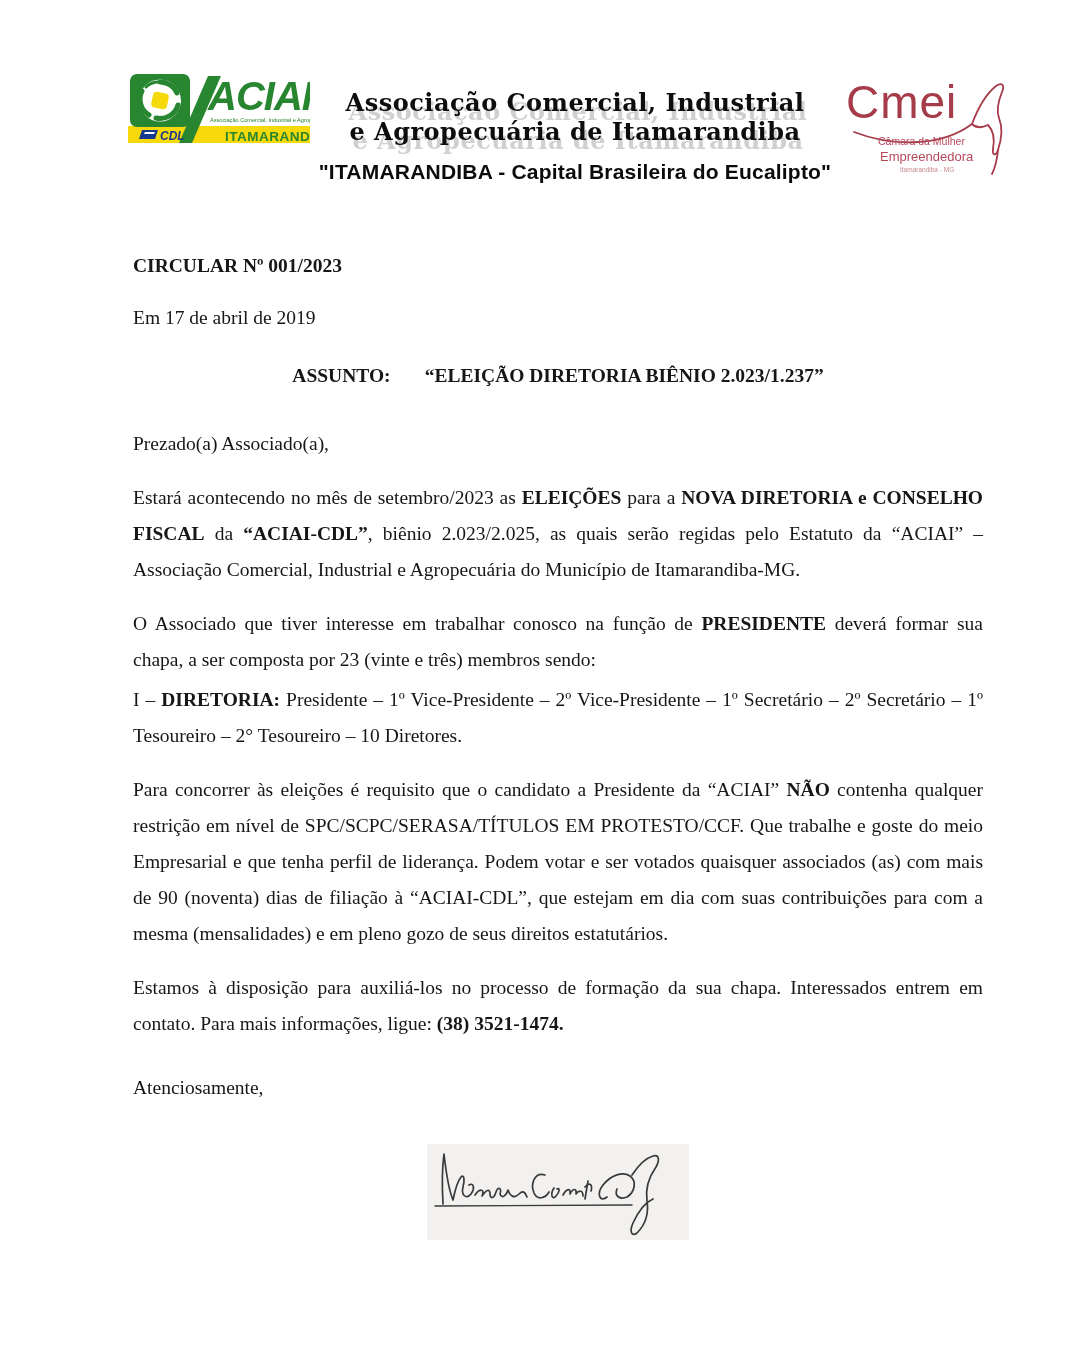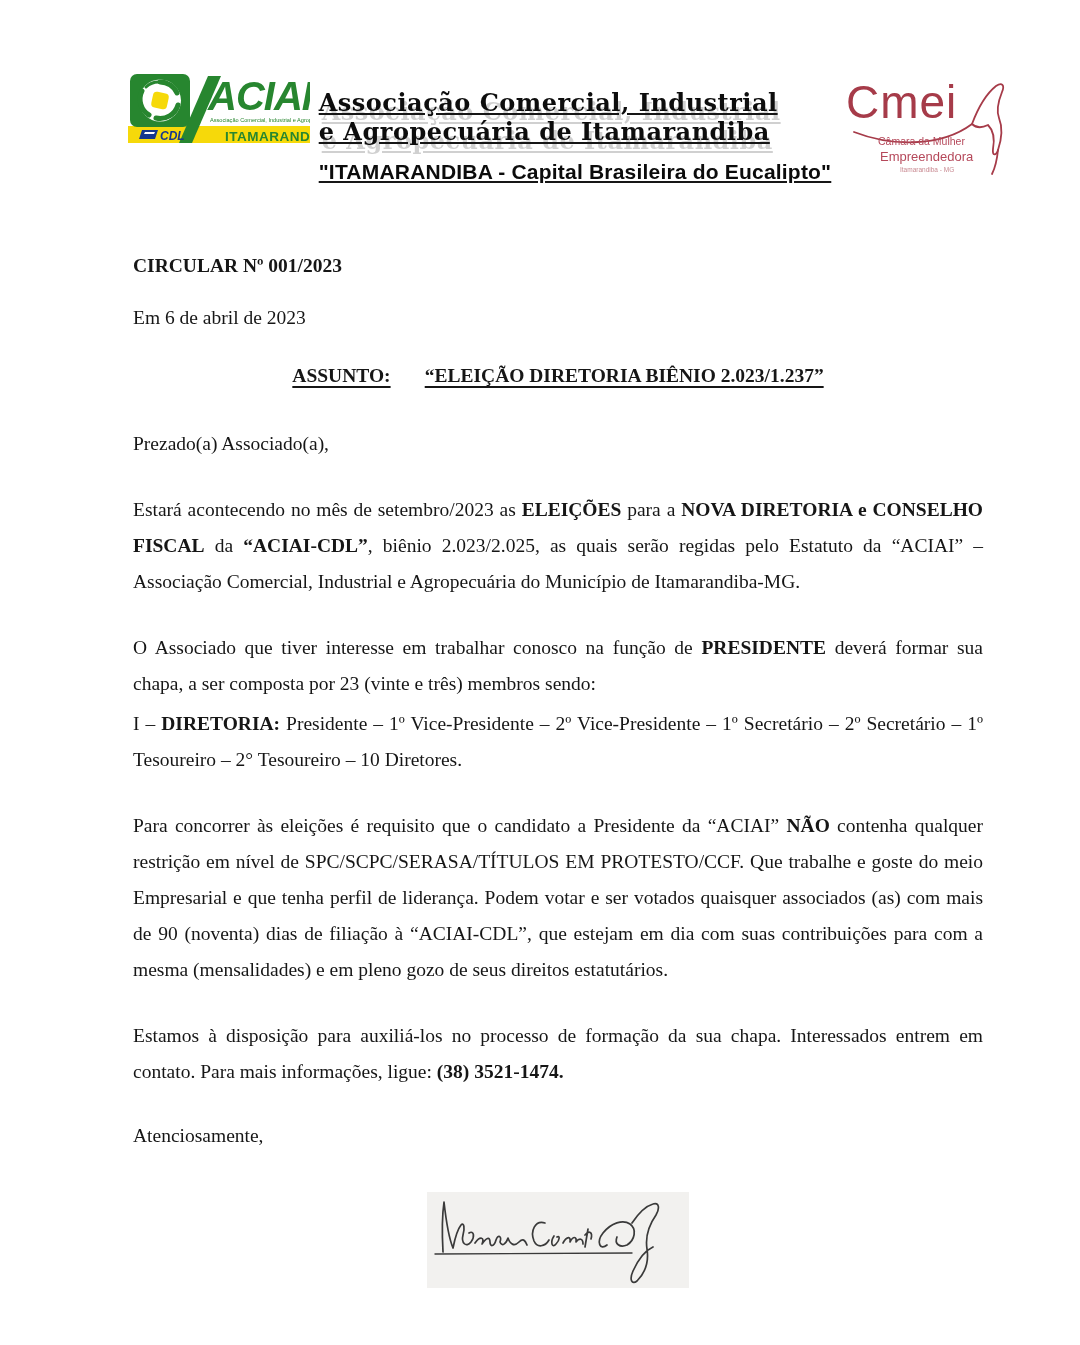--- a/index.html
+++ b/index.html
@@ -9,44 +9,44 @@
     font-family: "Liberation Serif", serif;
     color: #161616;
   }
   .page { width: 1080px; height: 1345px; background: #ffffff; position: relative; }
 
   
   .header {
     display: flex; justify-content: space-between; align-items: flex-start;
     padding: 72px 60px 0 128px;
   }
-  .org-block { padding-top: 16px; text-decoration: underline; }
+  .org-block { text-align: center; padding-top: 16px; }
   .org-line {
     font-family: "DejaVu Serif", serif;
     font-weight: bold; font-size: 24px; line-height: 29px; color: #0d0d0d;
     text-shadow: 3px 9px 0 rgba(120,120,120,0.35);
     letter-spacing: 0.5px;
   }
   .tagline {
     margin-top: 14px;
     font-family: "Liberation Sans", sans-serif;
     font-weight: bold; font-size: 21px; color: #0b0b0b;
     letter-spacing: 0.2px;
   }
 
   
   .letter { padding: 60px 97px 11px 133px; }
   .letter p { font-size: 19.5px; line-height: 36px; }
   .b { font-weight: bold; }
-  .u { text-decoration: underline; text-decoration-thickness: 2px; text-underline-offset: 4px; }
+  .u { text-decoration-thickness: 2px; text-underline-offset: 4px; }
   .circular { font-size: 20px; line-height: 28px; }
   .date-line { margin-top: 16px; }
   .subject { margin-top: 22px; text-align: center; font-size: 20px; line-height: 30px; }
   .greeting { margin-top: 32px; }
-  .para { margin-top: 30px; text-align: justify; }
+  .para { margin-top: 18px; text-align: justify; }
   .para-tight { margin-top: 4px; text-align: justify; }
   .closing { margin-top: 28px; }
 
   
   .sig-wrap { margin-top: 38px; text-align: center; }
   .sig-box {
     display: inline-block; width: 262px; height: 96px;
     background: #f2f1ef;
   }
 </style>
@@ -105,21 +105,21 @@
         </g>
         <text x="38" y="73" font-family="Liberation Sans, sans-serif" font-size="10.5" fill="#b5485a">Câmara da Mulher</text>
         <text x="40" y="89" font-family="Liberation Sans, sans-serif" font-size="13" fill="#b5485a">Empreendedora</text>
         <text x="60" y="100" font-family="Liberation Sans, sans-serif" font-size="6.5" fill="#c98a92">Itamarandiba - MG</text>
       </svg>
     </div>
   </div>
 
   <main class="letter">
     <p class="circular"><span class="b">CIRCULAR Nº 001/2023</span></p>
-    <p class="date-line"><span>Em 6 de abril de 2023</span></p>
+    <p class="date-line"><span>Em 17 de abril de 2019</span></p>
     <p class="subject"><span class="b u">ASSUNTO:</span><span>&nbsp;&nbsp;&nbsp;&nbsp;&nbsp;&nbsp;&nbsp;</span><span class="b u">“ELEIÇÃO DIRETORIA BIÊNIO 2.023/1.237”</span></p>
     <p class="greeting"><span>Prezado(a) Associado(a),</span></p>
 
     <p class="para"><span>Estará acontecendo no mês de setembro/2023 as </span><span class="b">ELEIÇÕES</span><span> para a </span><span class="b">NOVA DIRETORIA e CONSELHO FISCAL</span><span> da </span><span class="b">“ACIAI-CDL”</span><span>, biênio 2.023/2.025, as quais serão regidas pelo Estatuto da “ACIAI” – Associação Comercial, Industrial e Agropecuária do Município de Itamarandiba-MG.</span></p>
 
     <p class="para"><span>O Associado que tiver interesse em trabalhar conosco na função de </span><span class="b">PRESIDENTE</span><span> deverá formar sua chapa, a ser composta por 23 (vinte e três) membros sendo:</span></p>
     <p class="para-tight"><span>I – </span><span class="b">DIRETORIA:</span><span> Presidente – 1º Vice-Presidente – 2º Vice-Presidente – 1º Secretário – 2º Secretário – 1º Tesoureiro – 2° Tesoureiro – 10 Diretores.</span></p>
 
     <p class="para"><span>Para concorrer às eleições é requisito que o candidato a Presidente da “ACIAI” </span><span class="b">NÃO</span><span> contenha qualquer restrição em nível de SPC/SCPC/SERASA/TÍTULOS EM PROTESTO/CCF. Que trabalhe e goste do meio Empresarial e que tenha perfil de liderança. Podem votar e ser votados quaisquer associados (as) com mais de 90 (noventa) dias de filiação à “ACIAI-CDL”, que estejam em dia com suas contribuições para com a mesma (mensalidades) e em pleno gozo de seus direitos estatutários.</span></p>
 

